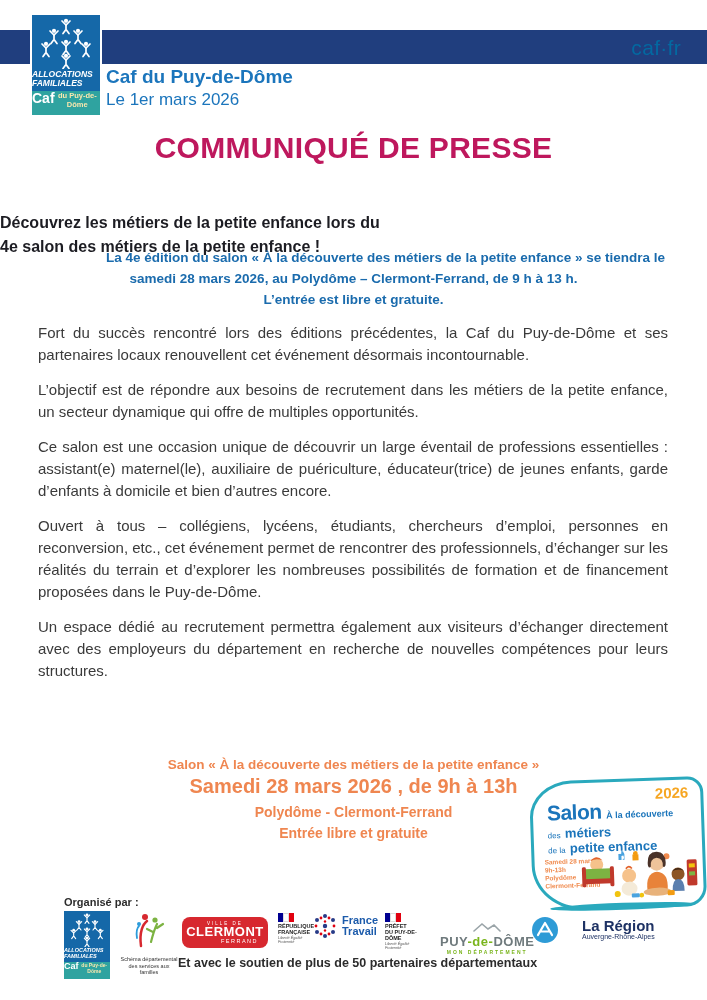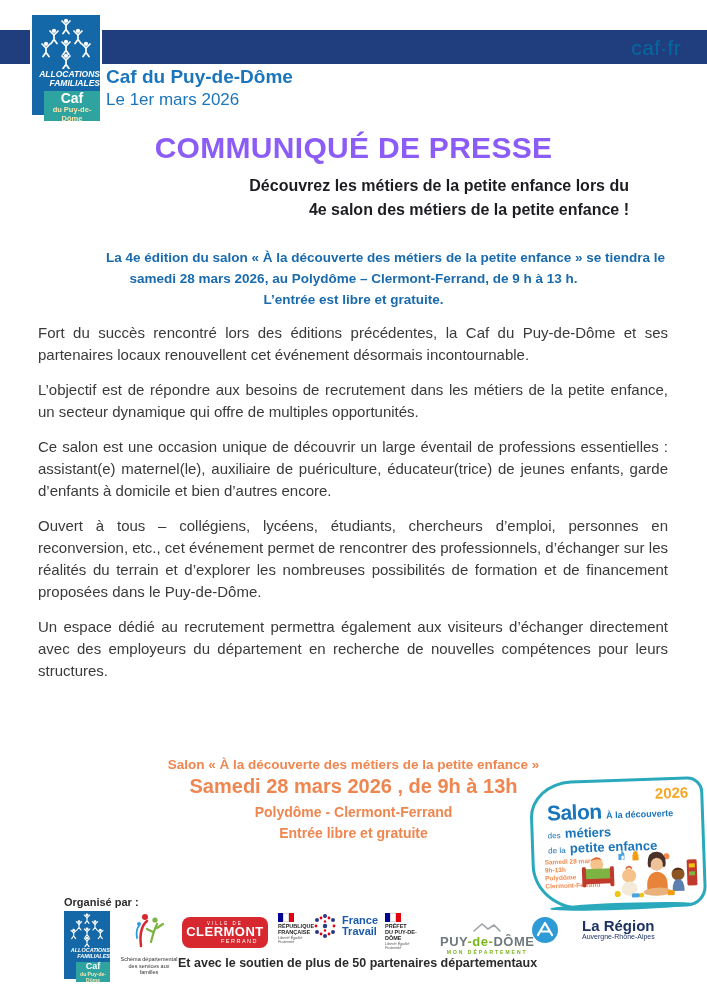--- a/index.html
+++ b/index.html
@@ -7,37 +7,37 @@
        font-family:"Liberation Sans",sans-serif;overflow:hidden;}
   .abs{position:absolute;}
 
   
   .topbar{top:30px;left:0;width:707px;height:34px;background:#203e7e;}
   .caffr{top:36px;right:26px;color:#0369a1;font-size:21px;font-weight:500;letter-spacing:.3px;}
 
   .caflogo{display:flex;flex-direction:column;background:#1568a8;box-shadow:0 0 0 2px #fff;}
   .caflogo-big{top:15px;left:32px;width:68px;height:100px;}
   .caflogo .picto{flex:0 0 auto;display:flex;align-items:center;justify-content:center;}
-  .caflogo .alloc{color:#fff;font-style:italic;font-weight:bold;text-align:right;line-height:1.05;}
+  .caflogo .alloc{color:#fff;font-style:italic;font-weight:bold;text-align:left;line-height:1.05;}
   .caflogo-big .alloc{font-size:8.5px;padding:1px 0 3px;}
-  .cafband{background:#2fa3a0;text-align:center;color:#fff;display:flex;flex-direction:column;justify-content:flex-start;margin-left:12px;}
+  .cafband{background:#2fa3a0;text-align:center;color:#fff;display:flex;justify-content:flex-start;}
   .caflogo-big .cafband{height:30px;}
   .cafband .c1{font-weight:bold;}
   .caflogo-big .cafband .c1{font-size:14px;line-height:14px;}
   .cafband .c2{color:#f9e7ae;font-weight:bold;}
   .caflogo-big .cafband .c2{font-size:7.5px;line-height:9px;}
 
   .orgname{top:66px;left:106px;color:#1b75bc;font-size:19px;font-weight:bold;}
   .dateline{top:90px;left:106px;color:#1b75bc;font-size:17px;}
 
   
-  .title{top:131px;left:0;width:707px;text-align:center;color:#8b5cf6;
+  .title{top:131px;left:0;width:707px;text-align:center;color:#be185d;
          font-size:30px;font-weight:800;letter-spacing:.3px;}
-  .subtitle{left:0;width:629px;text-align:right;color:#1c1c22;font-size:16px;
-            font-weight:bold;white-space:nowrap;}
+  .subtitle{left:0;width:629px;text-align:left;color:#1c1c22;font-size:16px;
+            font-weight:bold;white-space:nowrap;margin-top:37px;}
   .sub1{top:177px;} .sub2{top:201px;}
 
   .lead{left:0;width:707px;text-align:center;color:#1a6bad;font-size:13.5px;
         font-weight:bold;white-space:nowrap;}
   .lead1{top:250px;padding-left:32px;} .lead2{top:271px;} .lead3{top:292px;}
 
   
   .bodytext{top:322px;left:38px;width:630px;color:#3a3a3a;font-size:15px;line-height:22px;}
   .bodytext p{margin:0 0 13px;text-align:justify;}
 

